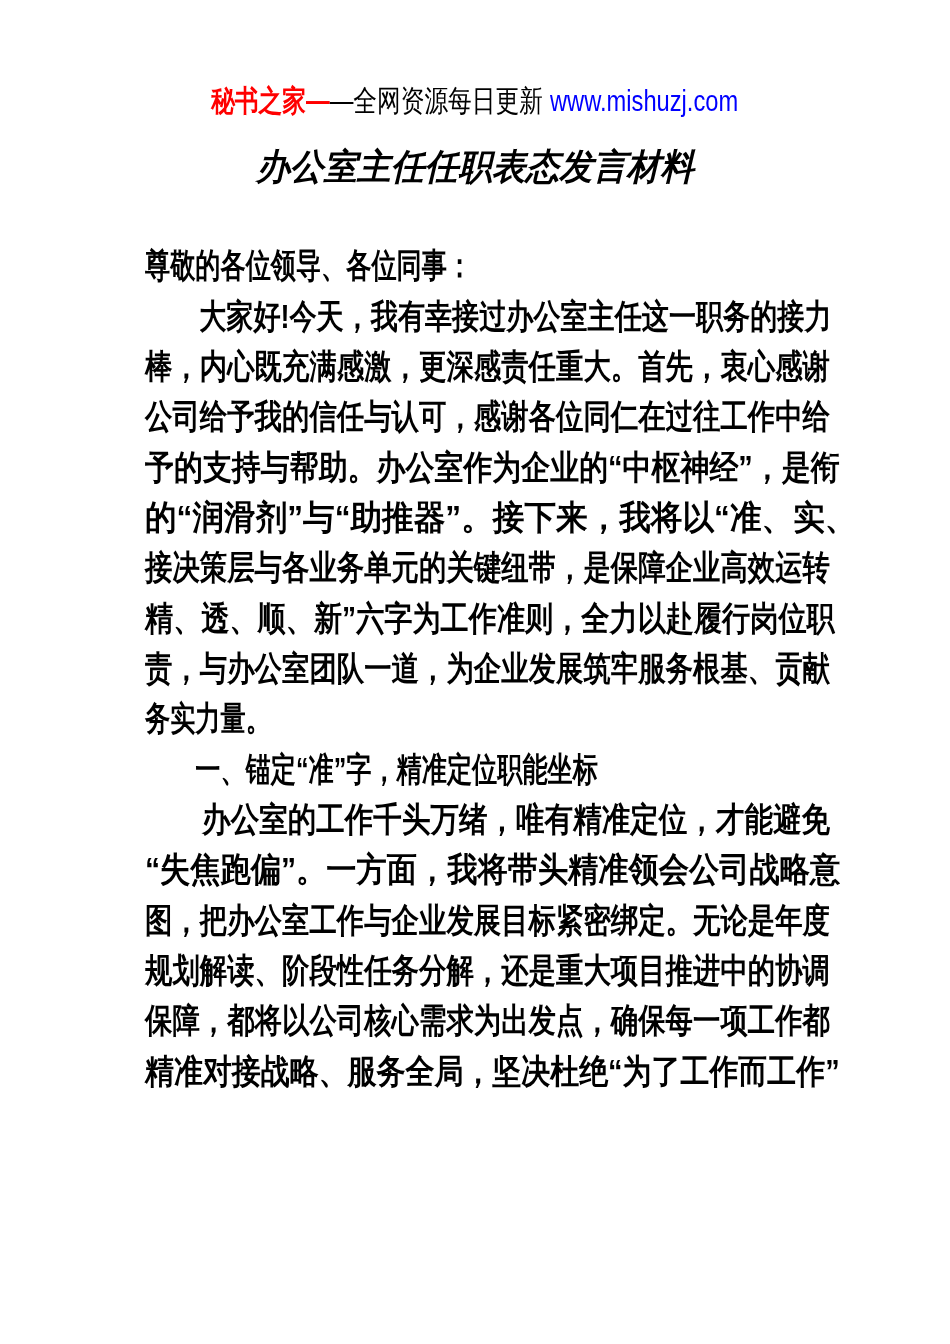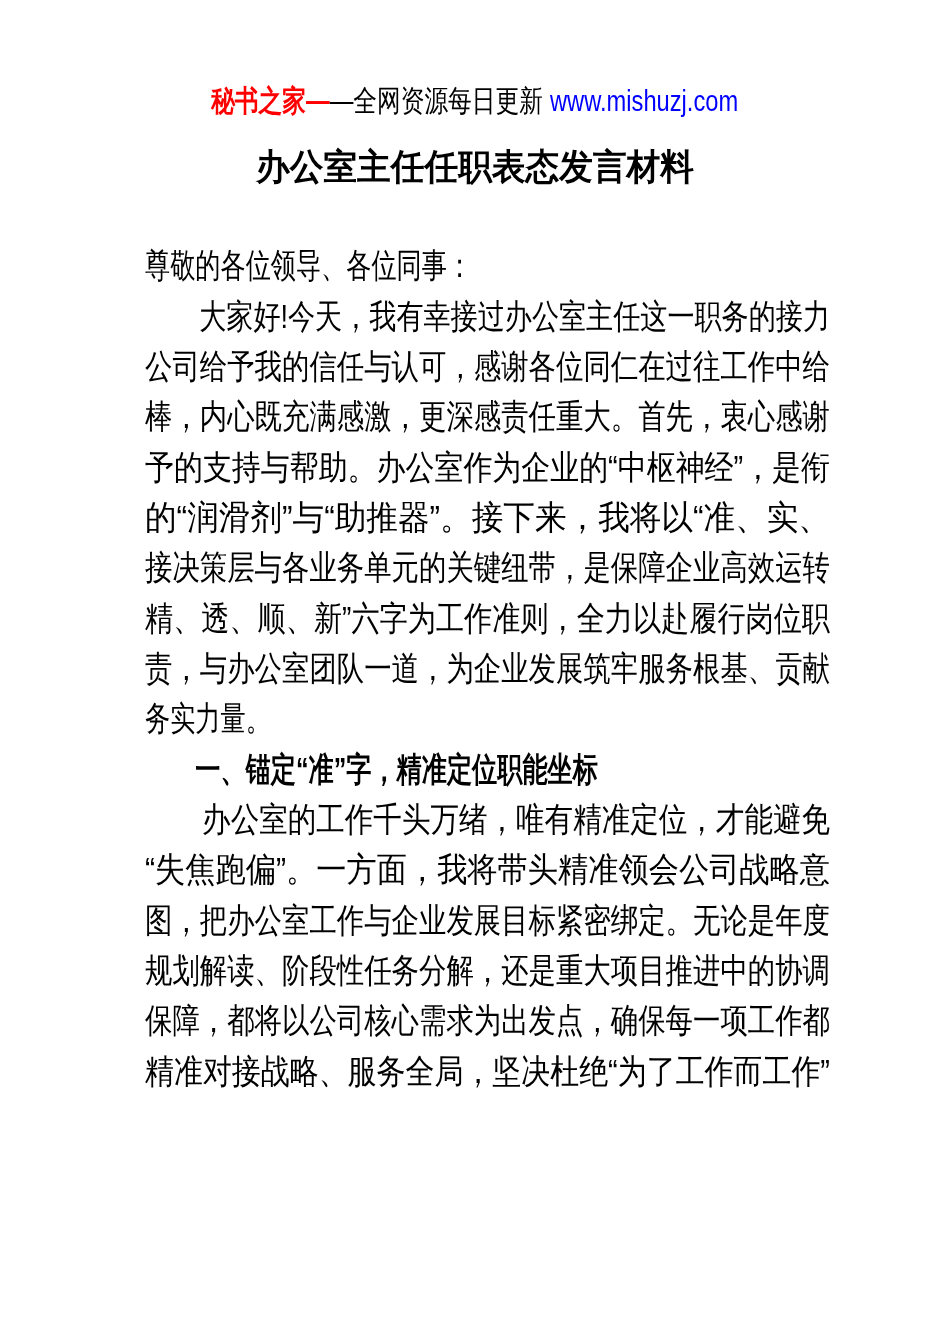--- a/index.html
+++ b/index.html
@@ -17,33 +17,34 @@
     top: 84px; left: 0;
     width: 950px; height: 34px;
     display: flex; justify-content: center; align-items: center;
     font-size: 30px;
   }
   .brand { font-weight: bold; }
   .title-row {
     position: absolute;
     top: 146px; left: 0;
     width: 950px; height: 42px;
-    display: flex; justify-content: center; align-items: center;
+    display: flex; justify-content: center; align-items: center; font-style: italic;
   }
   .doc-title { font-size: 36px; font-weight: bold; }
   .doc-body {
     position: absolute;
     left: 145px; top: 241px;
     width: 685px;
   }
   .bodyline {
     height: 50.35px;
     display: flex;
     align-items: center;
     font-size: 34px;
+    font-weight: bold;
   }
   .bodyline.bold { font-weight: bold; text-align: center; }
   .fitline { display: inline-block; white-space: nowrap; }
   .fit-left   { transform-origin: left center; }
   .fit-center { transform-origin: center center; }
   .url-part { margin-left: 0.3em; }
 </style>
 </head>
 <body>
 
@@ -58,24 +59,24 @@
   </div>
 
   <div class="doc-body" id="doc-body">
       <div class="bodyline">
         <span class="fitline fit-left" style="transform: scaleX(0.74);">尊敬的各位领导、各位同事：</span>
       </div>
       <div class="bodyline">
         <span class="fitline fit-left" style="transform: scaleX(0.797);">　　大家好!今天，我有幸接过办公室主任这一职务的接力</span>
       </div>
       <div class="bodyline">
-        <span class="fitline fit-left" style="transform: scaleX(0.8059);">公司给予我的信任与认可，感谢各位同仁在过往工作中给</span>
+        <span class="fitline fit-left" style="transform: scaleX(0.8059);">棒，内心既充满感激，更深感责任重大。首先，衷心感谢</span>
       </div>
       <div class="bodyline">
-        <span class="fitline fit-left" style="transform: scaleX(0.8059);">棒，内心既充满感激，更深感责任重大。首先，衷心感谢</span>
+        <span class="fitline fit-left" style="transform: scaleX(0.8059);">公司给予我的信任与认可，感谢各位同仁在过往工作中给</span>
       </div>
       <div class="bodyline">
         <span class="fitline fit-left" style="transform: scaleX(0.8513);">予的支持与帮助。办公室作为企业的“中枢神经”，是衔</span>
       </div>
       <div class="bodyline">
         <span class="fitline fit-left" style="transform: scaleX(0.9299);">的“润滑剂”与“助推器”。接下来，我将以“准、实、</span>
       </div>
       <div class="bodyline">
         <span class="fitline fit-left" style="transform: scaleX(0.8059);">接决策层与各业务单元的关键纽带，是保障企业高效运转</span>
       </div>

